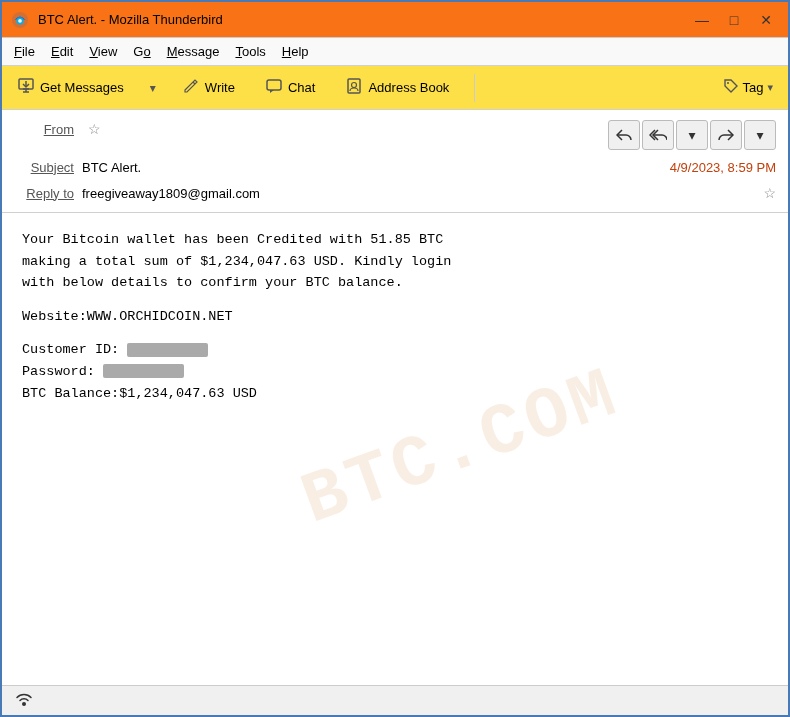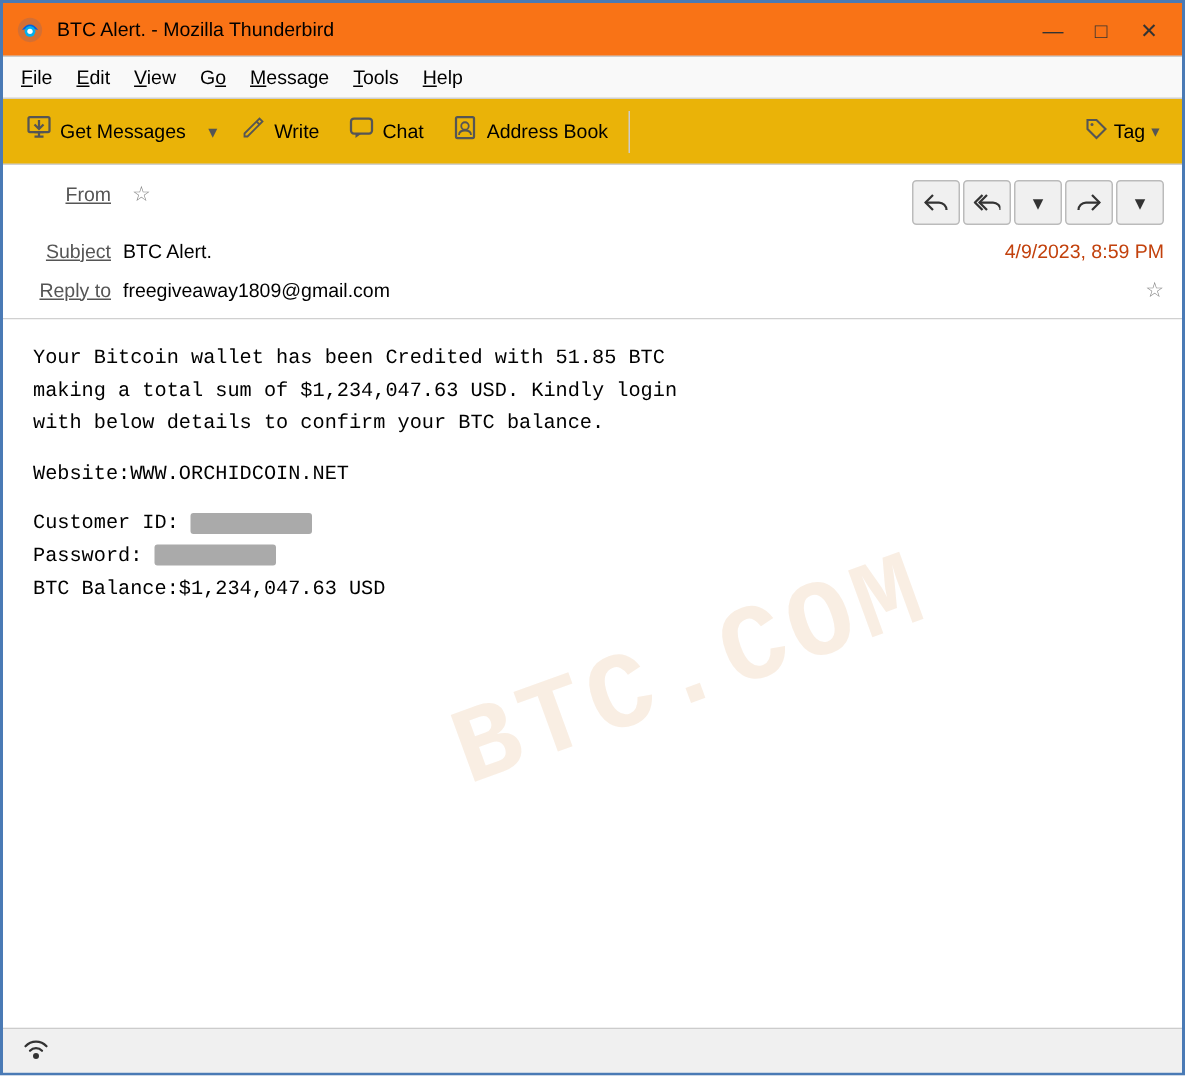--- a/index.html
+++ b/index.html
@@ -90,23 +90,23 @@
     .menu-item .underline {
       text-decoration: underline;
     }
 
     
     .toolbar {
       height: 44px;
       display: flex;
       align-items: center;
       padding: 0 6px;
-      background: #eab308;
+      background: #fde047;
       border-bottom: 1px solid #d0d0d0;
-      gap: 1px;
+      gap: 12px;
     }
 
     .toolbar-btn {
       display: flex;
       align-items: center;
       gap: 5px;
       padding: 4px 8px;
       border: 1px solid transparent;
       border-radius: 4px;
       background: transparent;

